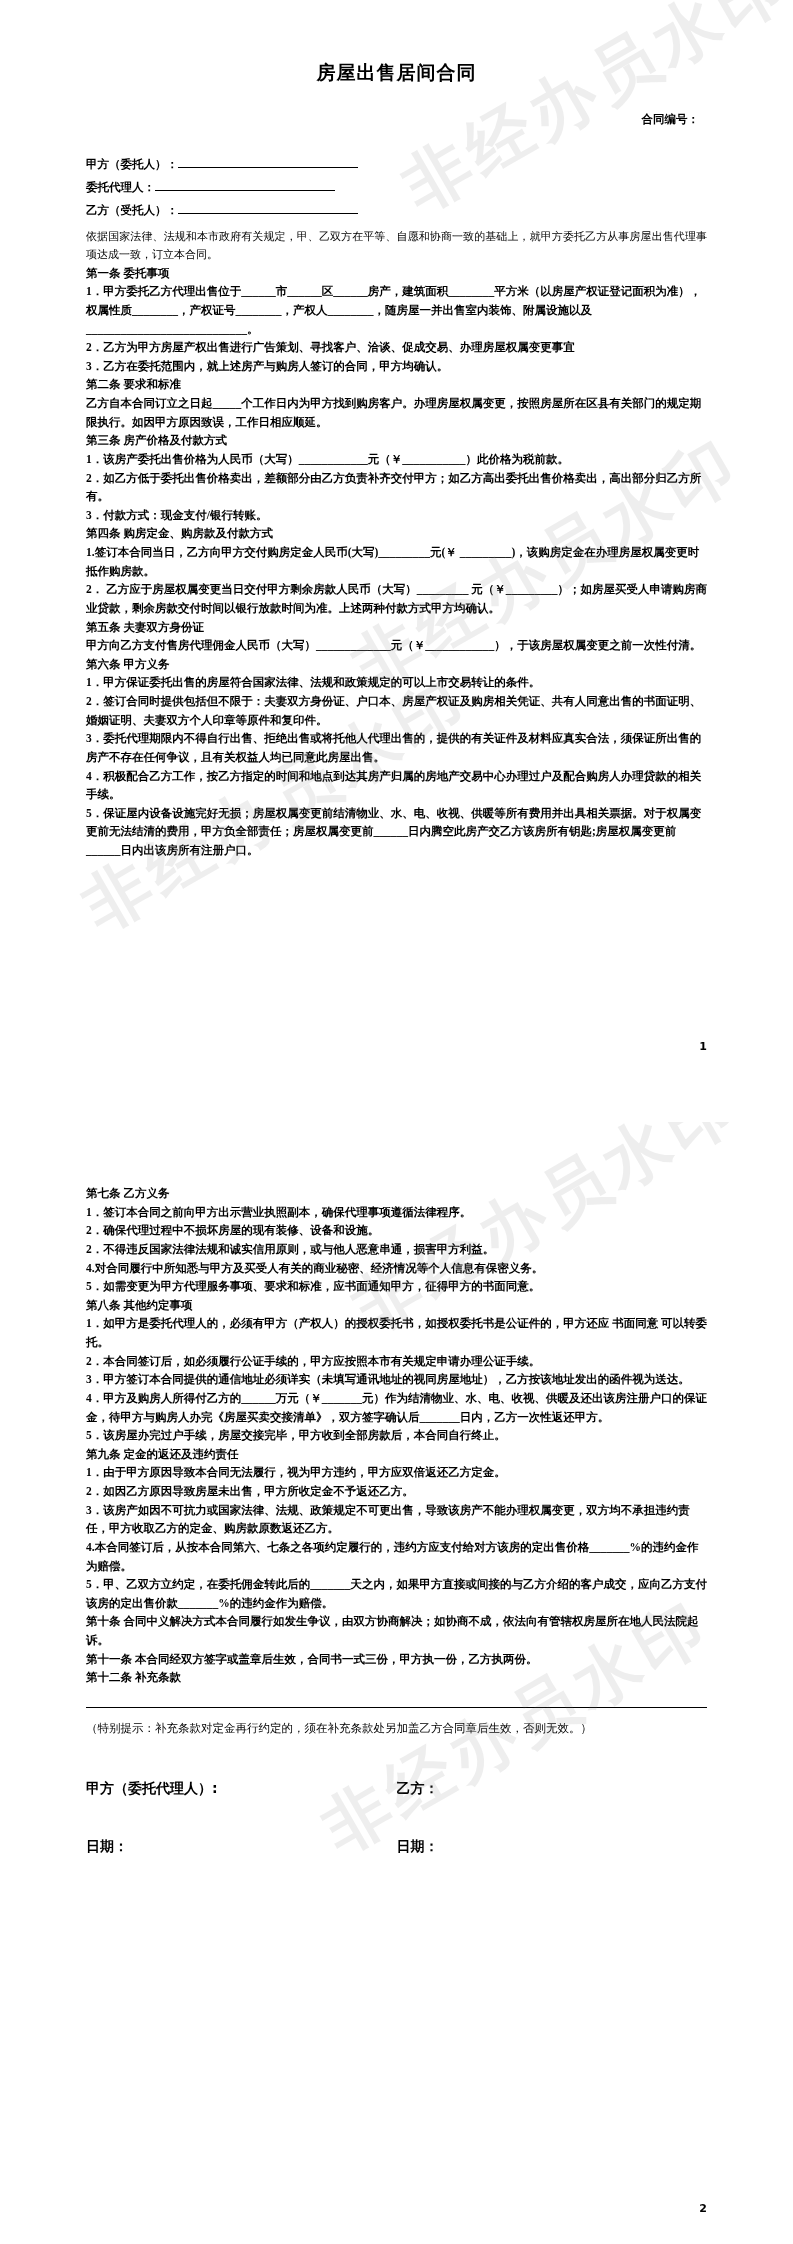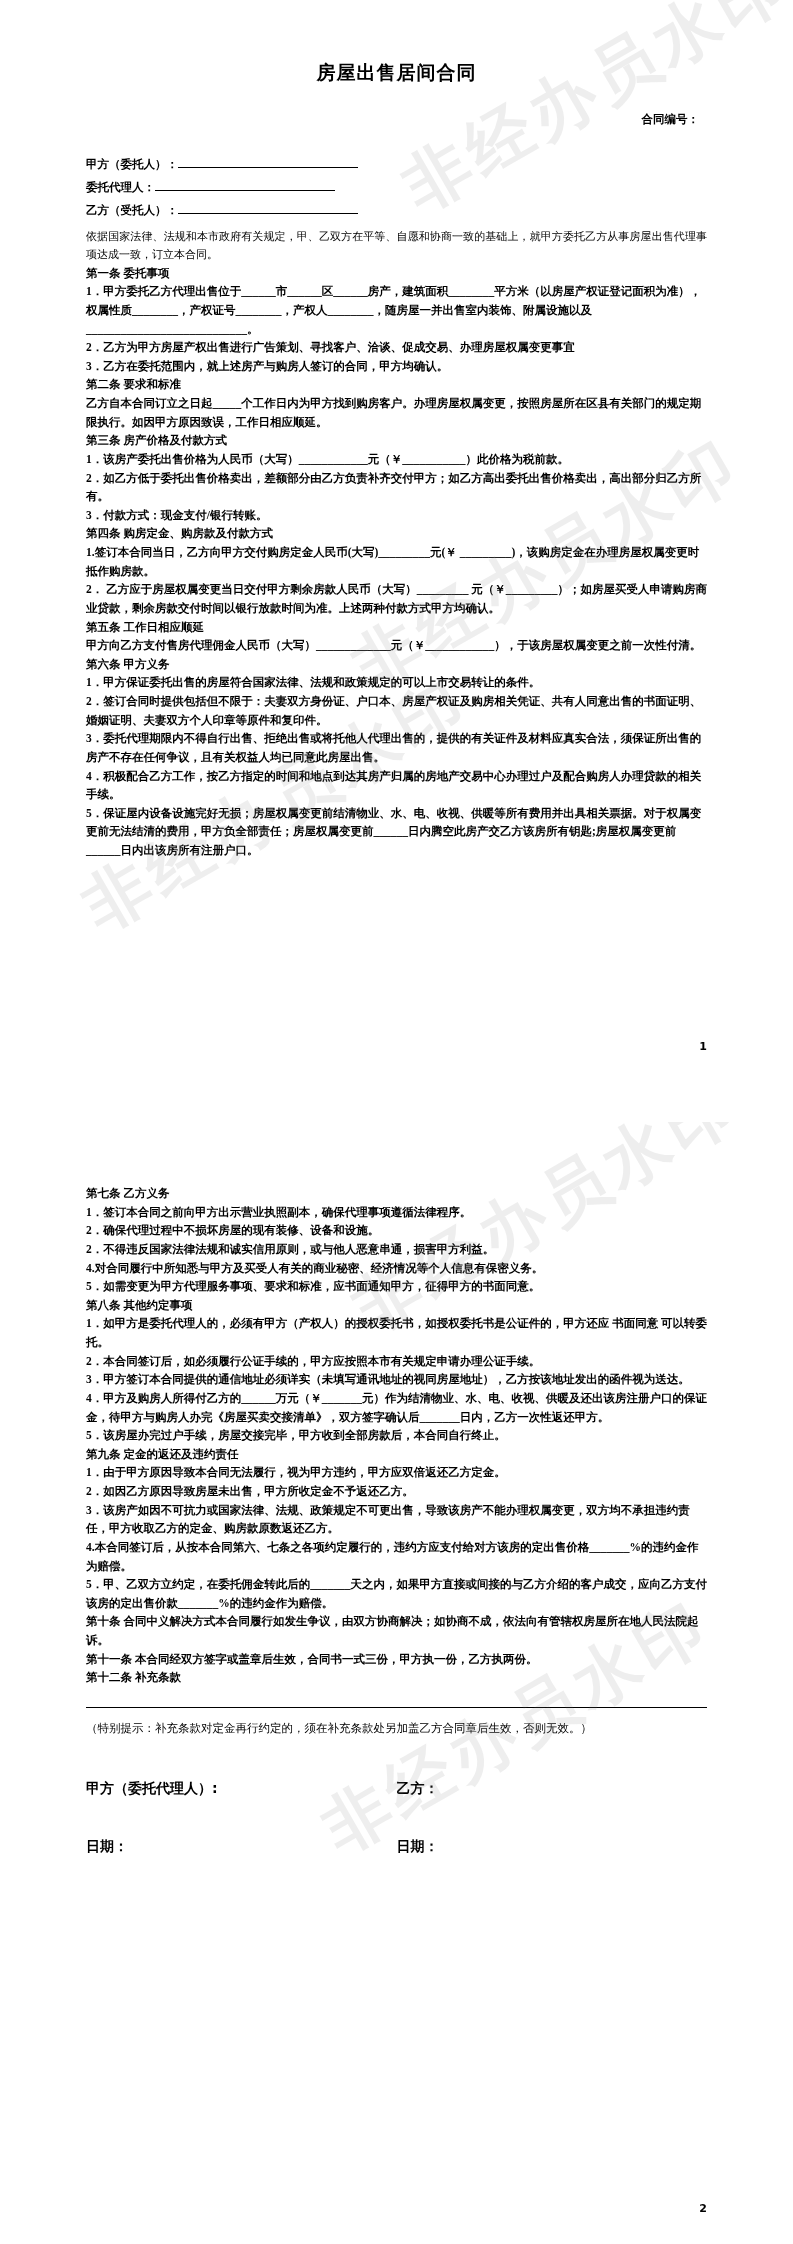--- a/index.html
+++ b/index.html
@@ -148,21 +148,21 @@
 
       <p class="sec">第三条 房产价格及付款方式</p>
       <p class="sec">1．该房产委托出售价格为人民币（大写）____________元（￥___________）此价格为税前款。</p>
       <p class="sec">2．如乙方低于委托出售价格卖出，差额部分由乙方负责补齐交付甲方；如乙方高出委托出售价格卖出，高出部分归乙方所有。</p>
       <p class="sec">3．付款方式：现金支付/银行转账。</p>
 
       <p class="sec">第四条 购房定金、购房款及付款方式</p>
       <p class="sec">1.签订本合同当日，乙方向甲方交付购房定金人民币(大写)_________元(￥ _________)，该购房定金在办理房屋权属变更时抵作购房款。</p>
       <p class="sec">2． 乙方应于房屋权属变更当日交付甲方剩余房款人民币（大写）_________ 元（￥_________）；如房屋买受人申请购房商业贷款，剩余房款交付时间以银行放款时间为准。上述两种付款方式甲方均确认。</p>
 
-      <p class="sec">第五条 工作日相应顺延</p>
+      <p class="sec">第五条 夫妻双方身份证</p>
       <p class="sec">甲方向乙方支付售房代理佣金人民币（大写）_____________元（￥____________），于该房屋权属变更之前一次性付清。</p>
 
       <p class="sec">第六条 甲方义务</p>
       <p class="sec">1．甲方保证委托出售的房屋符合国家法律、法规和政策规定的可以上市交易转让的条件。</p>
       <p class="sec">2．签订合同时提供包括但不限于：夫妻双方身份证、户口本、房屋产权证及购房相关凭证、共有人同意出售的书面证明、婚姻证明、夫妻双方个人印章等原件和复印件。</p>
       <p class="sec">3．委托代理期限内不得自行出售、拒绝出售或将托他人代理出售的，提供的有关证件及材料应真实合法，须保证所出售的房产不存在任何争议，且有关权益人均已同意此房屋出售。</p>
       <p class="sec">4．积极配合乙方工作，按乙方指定的时间和地点到达其房产归属的房地产交易中心办理过户及配合购房人办理贷款的相关手续。</p>
       <p class="sec">5．保证屋内设备设施完好无损；房屋权属变更前结清物业、水、电、收视、供暖等所有费用并出具相关票据。对于权属变更前无法结清的费用，甲方负全部责任；房屋权属变更前______日内腾空此房产交乙方该房所有钥匙;房屋权属变更前______日内出该房所有注册户口。</p>
     </div>
 

